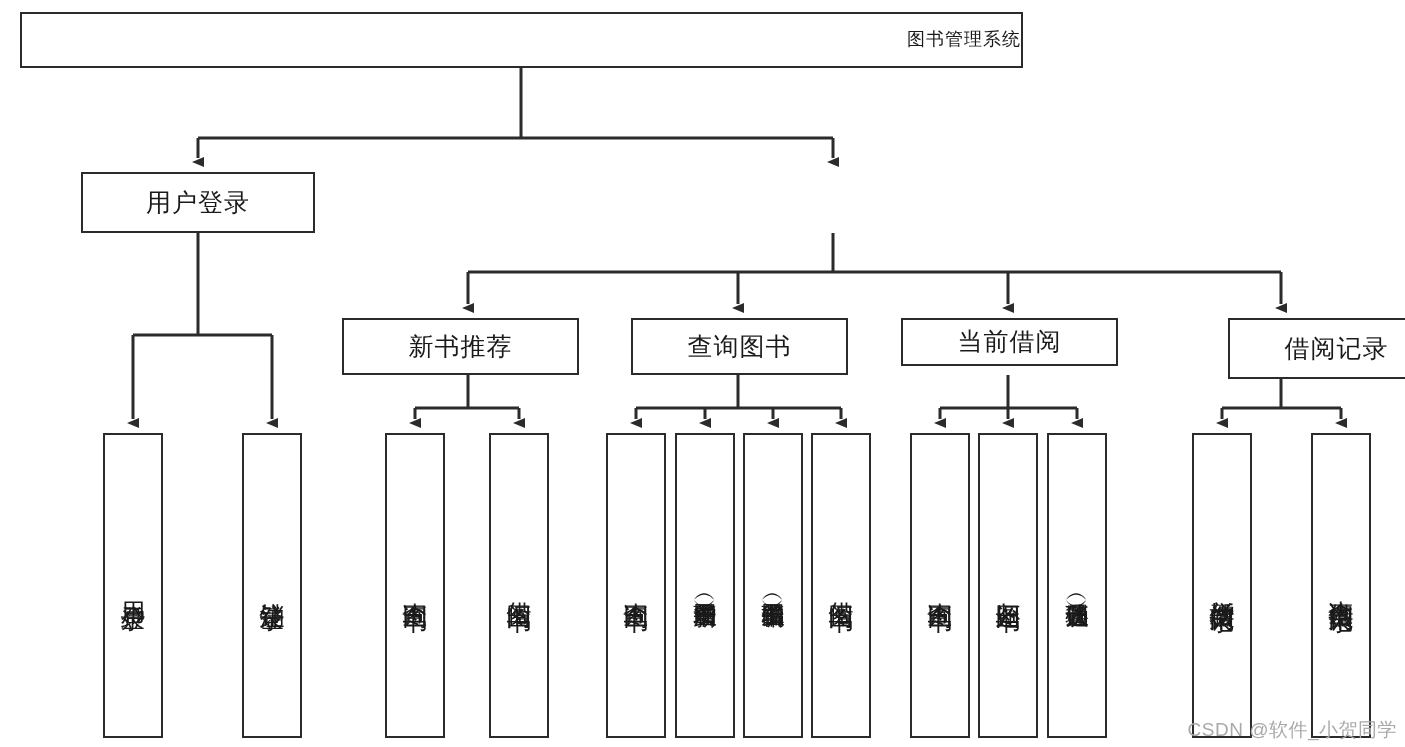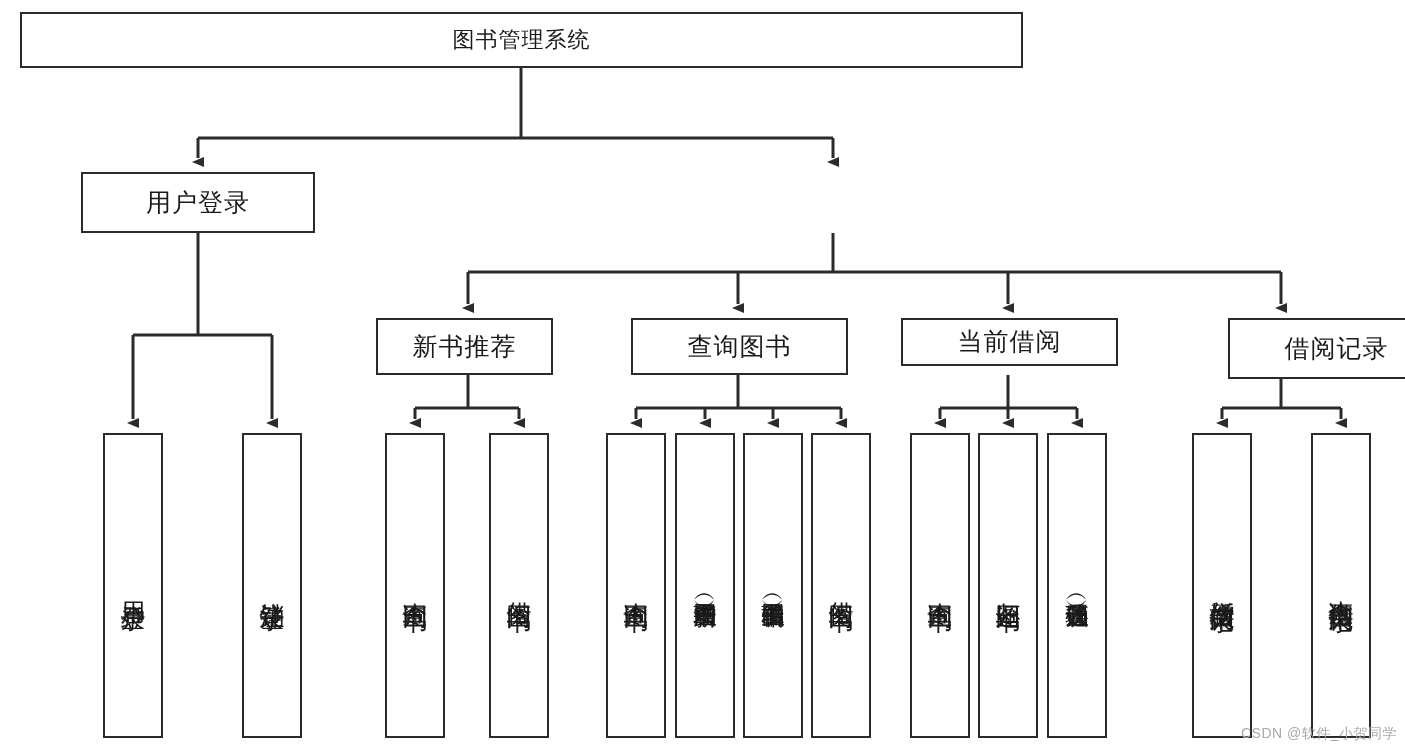--- a/index.html
+++ b/index.html
@@ -51,27 +51,28 @@
     letter-spacing: 2px;
     padding: 4px 0;
   }
   .node.vert .vlabel {
     writing-mode: vertical-rl;
     text-orientation: upright;
     display: block;
     white-space: nowrap;
   }
   .node.root {
-    font-size: 22px;
+    font-size: 18px;
+    justify-content: flex-end;
   }
   .watermark {
     position: absolute;
     right: 8px;
     bottom: 4px;
-    font-size: 14px;
+    font-size: 19px;
     color: #a9a9a9;
     letter-spacing: 0.5px;
     white-space: nowrap;
   }
 </style>
 </head>
 <body>
 
 <div id="diagram-root">
 
@@ -126,21 +127,21 @@
   </svg>
 
   <div class="node horiz root" style="left:20px; top:12px; width:1003px; height:56px;">
     <span>图书管理系统</span>
   </div>
 
   <div class="node horiz" style="left:81px; top:172px; width:234px; height:61px;">
     <span>用户登录</span>
   </div>
 
-  <div class="node horiz" style="left:376px; top:318px; width:177px; height:57px;">
+  <div class="node horiz" style="left:342px; top:318px; width:237px; height:57px;">
     <span>新书推荐</span>
   </div>
   <div class="node horiz" style="left:631px; top:318px; width:217px; height:57px;">
     <span>查询图书</span>
   </div>
   <div class="node horiz" style="left:901px; top:318px; width:217px; height:48px;">
     <span>当前借阅</span>
   </div>
   <div class="node horiz" style="left:1228px; top:318px; width:217px; height:61px;">
     <span>借阅记录</span>

